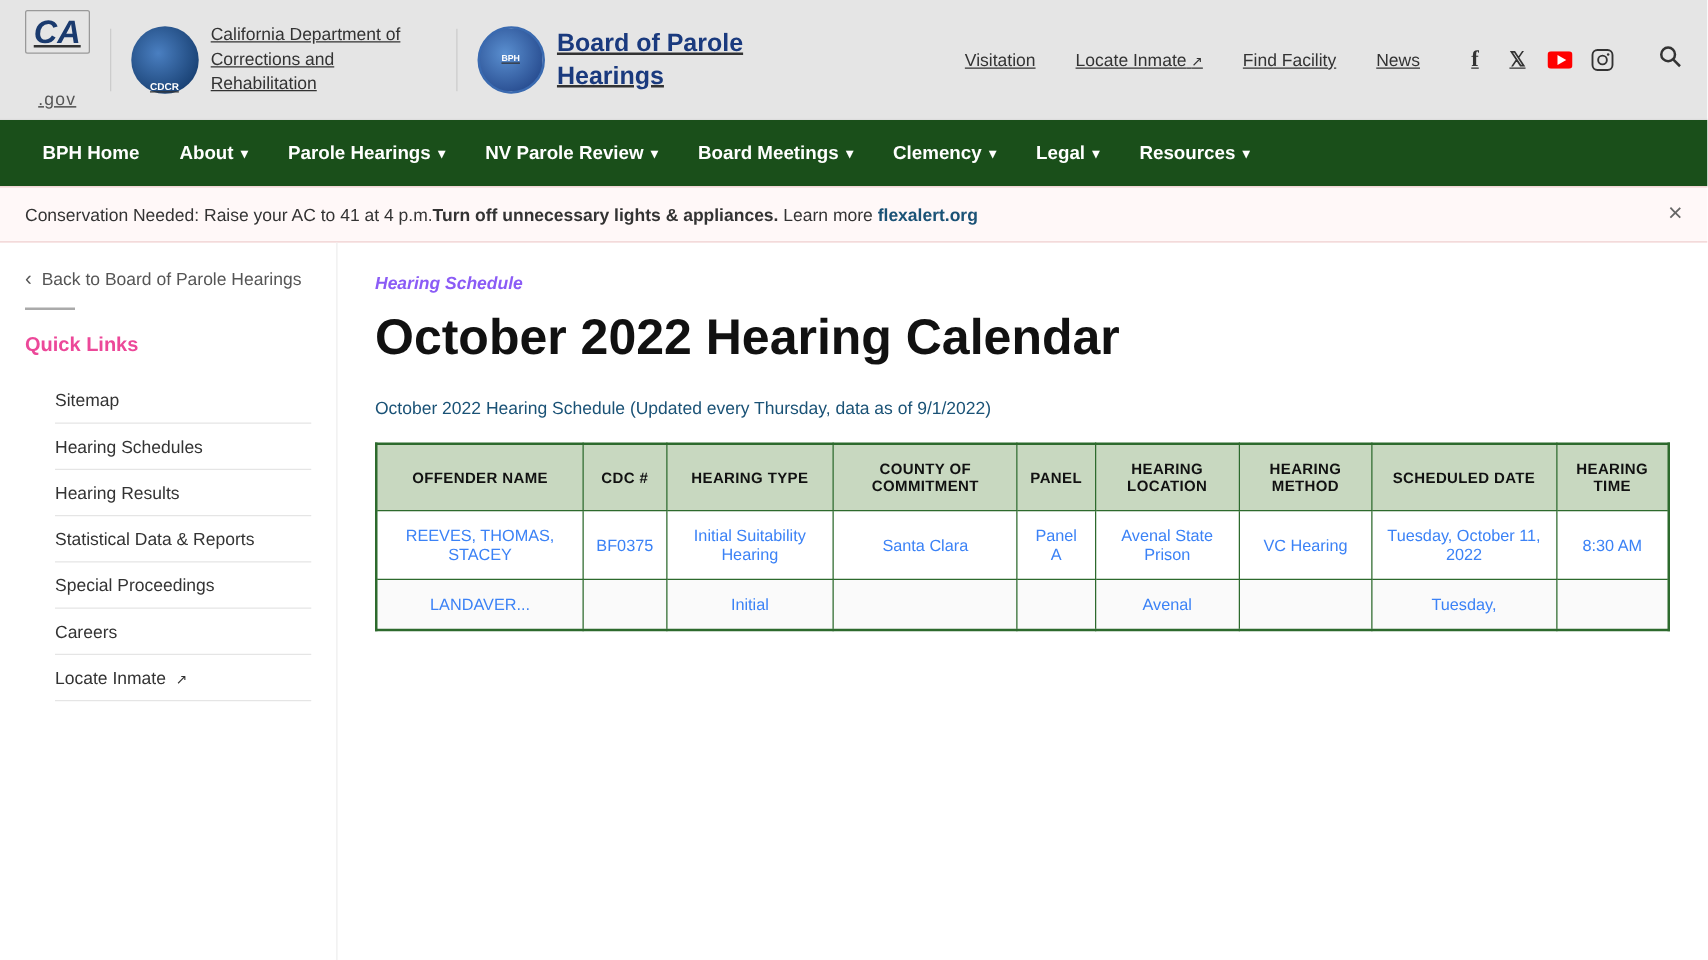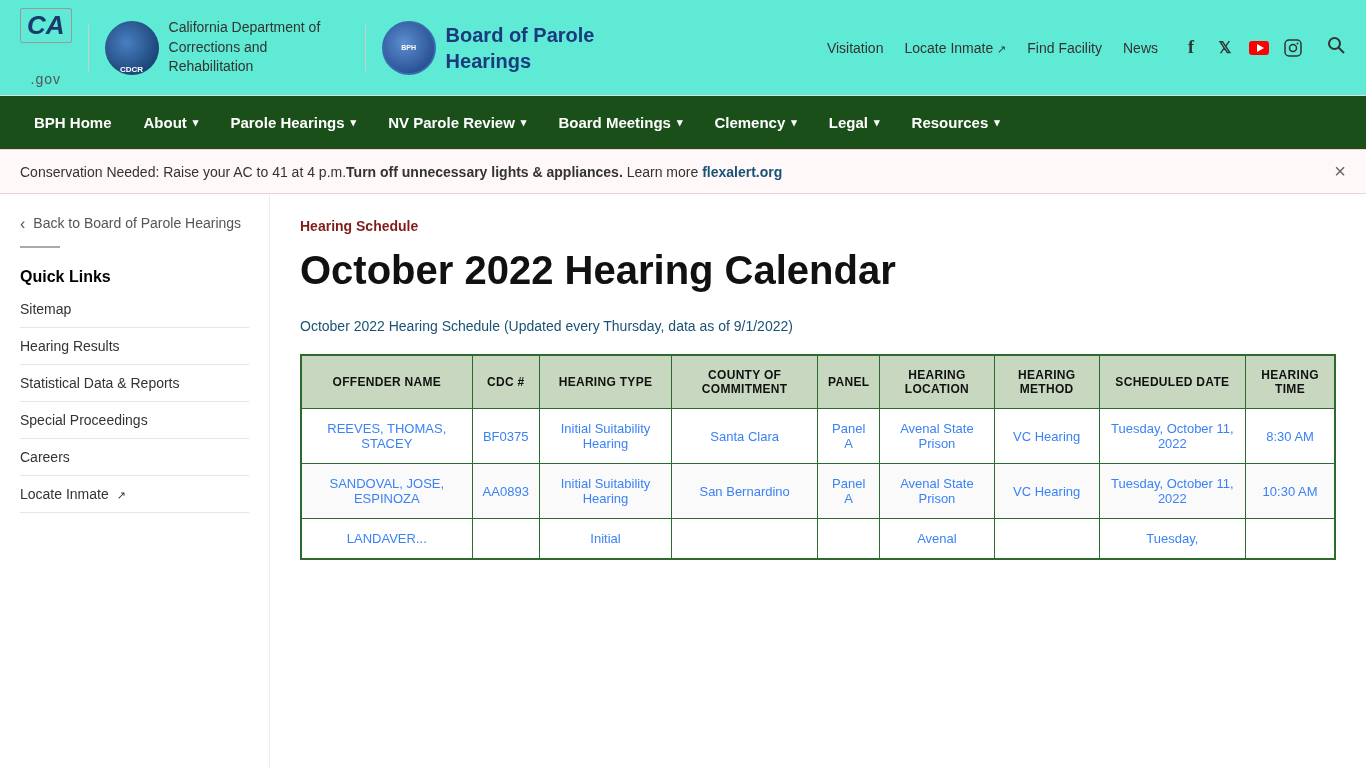--- a/index.html
+++ b/index.html
@@ -5,21 +5,22 @@
     * { margin: 0; padding: 0; box-sizing: border-box; }
     body { font-family: Arial, sans-serif; font-size: 14px; color: #333; background: #fff; }
 
     
     .top-header {
       display: flex;
       align-items: center;
       justify-content: space-between;
       padding: 8px 20px;
       border-bottom: 1px solid #ddd;
-      background: #5eead4;
+      background: #e5e5e5;
+      text-decoration: underline;
     }
     .top-header-left {
       display: flex;
       align-items: center;
       gap: 16px;
     }
     .divider-v {
       width: 1px;
       height: 50px;
       background: #ccc;
@@ -37,21 +38,21 @@
     }
     .bph-name {
       font-size: 18px;
       font-weight: bold;
       color: #1a4f8a;
       line-height: 1.3;
     }
     .top-header-right {
       display: flex;
       align-items: center;
-      gap: 21px;
+      gap: 32px;
     }
     .top-nav-link {
       font-size: 14px;
       color: #333;
       text-decoration: none;
       cursor: pointer;
     }
     .social-icons {
       display: flex;
       gap: 10px;
@@ -158,44 +159,46 @@
     .sidebar-back-text { line-height: 1.4; }
     .sidebar-divider {
       width: 40px;
       height: 2px;
       background: #aaa;
       margin-bottom: 20px;
     }
     .sidebar-section-title {
       font-size: 16px;
       font-weight: bold;
-      color: #000000;
-      margin-bottom: 5px;
+      color: #ec4899;
+      margin-bottom: 16px;
     }
     .sidebar-link {
       display: block;
       padding: 10px 0;
       color: #333;
       text-decoration: none;
       font-size: 14px;
       border-bottom: 1px solid #e5e5e5;
       cursor: pointer;
+      margin-left: 24px;
     }
 
     
     .content-area {
       flex: 1;
       padding: 24px 30px;
       overflow-x: auto;
     }
     .breadcrumb-label {
       font-size: 14px;
-      color: #7f1d1d;
+      color: #8b5cf6;
       font-weight: 600;
       margin-bottom: 12px;
+      font-style: italic;
     }
     .page-title {
       font-size: 40px;
       font-weight: 900;
       color: #111;
       margin-bottom: 24px;
       line-height: 1.2;
     }
     .subtitle {
       font-size: 14px;
@@ -352,20 +355,21 @@
 
   <aside class="sidebar">
     <div class="sidebar-back">
       <span class="sidebar-back-arrow">‹</span>
       <span class="sidebar-back-text">Back to Board of Parole Hearings</span>
     </div>
     <div class="sidebar-divider"></div>
     <div class="sidebar-section-title">Quick Links</div>
 
     <a class="sidebar-link">Sitemap</a>
+    <a class="sidebar-link">Hearing Schedules</a>
     <a class="sidebar-link">Hearing Results</a>
     <a class="sidebar-link">Statistical Data &amp; Reports</a>
     <a class="sidebar-link">Special Proceedings</a>
     <a class="sidebar-link">Careers</a>
     <a class="sidebar-link">
       <span>Locate Inmate</span>
       <span style="font-size:11px;margin-left:4px;">↗</span>
     </a>
   </aside>
 
@@ -394,31 +398,20 @@
           <td>BF0375</td>
           <td>Initial Suitability Hearing</td>
           <td>Santa Clara</td>
           <td>Panel A</td>
           <td>Avenal State Prison</td>
           <td>VC Hearing</td>
           <td>Tuesday, October 11, 2022</td>
           <td>8:30 AM</td>
         </tr>
         <tr>
-          <td>SANDOVAL, JOSE, ESPINOZA</td>
-          <td>AA0893</td>
-          <td>Initial Suitability Hearing</td>
-          <td>San Bernardino</td>
-          <td>Panel A</td>
-          <td>Avenal State Prison</td>
-          <td>VC Hearing</td>
-          <td>Tuesday, October 11, 2022</td>
-          <td>10:30 AM</td>
-        </tr>
-        <tr>
           <td>LANDAVER...</td>
           <td></td>
           <td>Initial</td>
           <td></td>
           <td></td>
           <td>Avenal</td>
           <td></td>
           <td>Tuesday,</td>
           <td></td>
         </tr>

